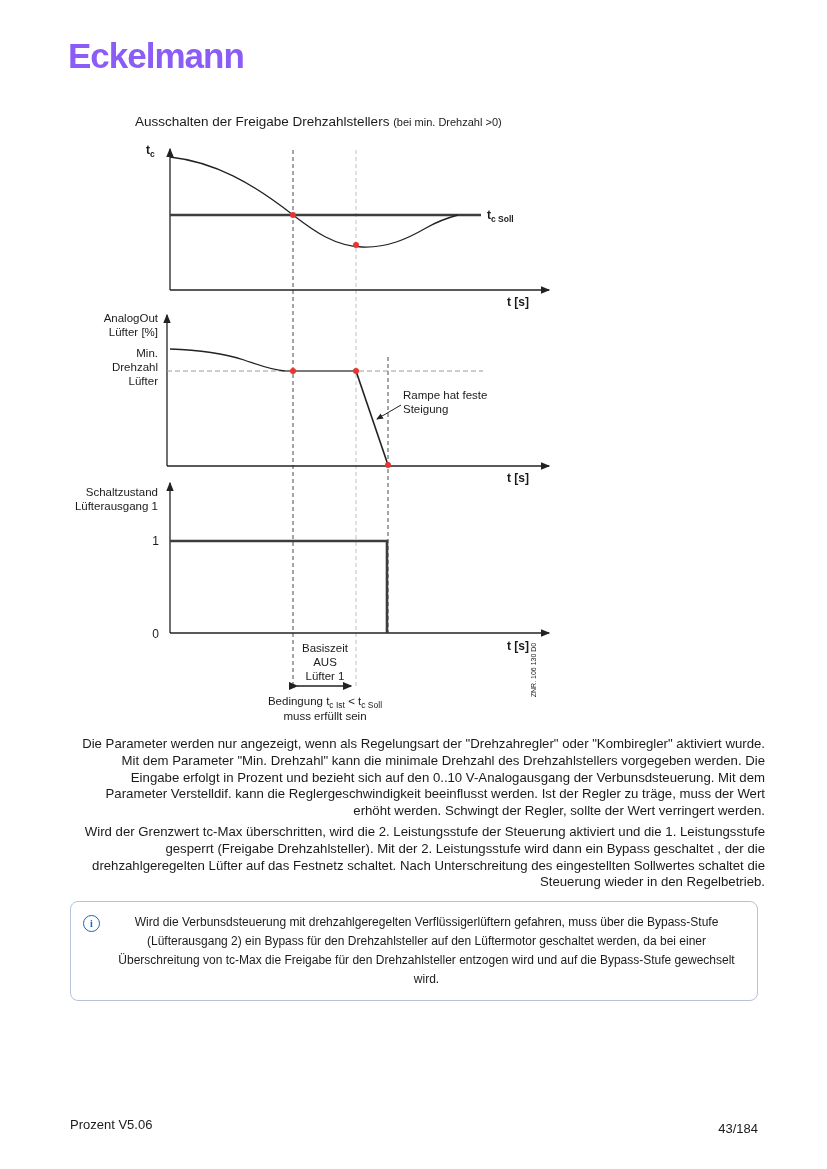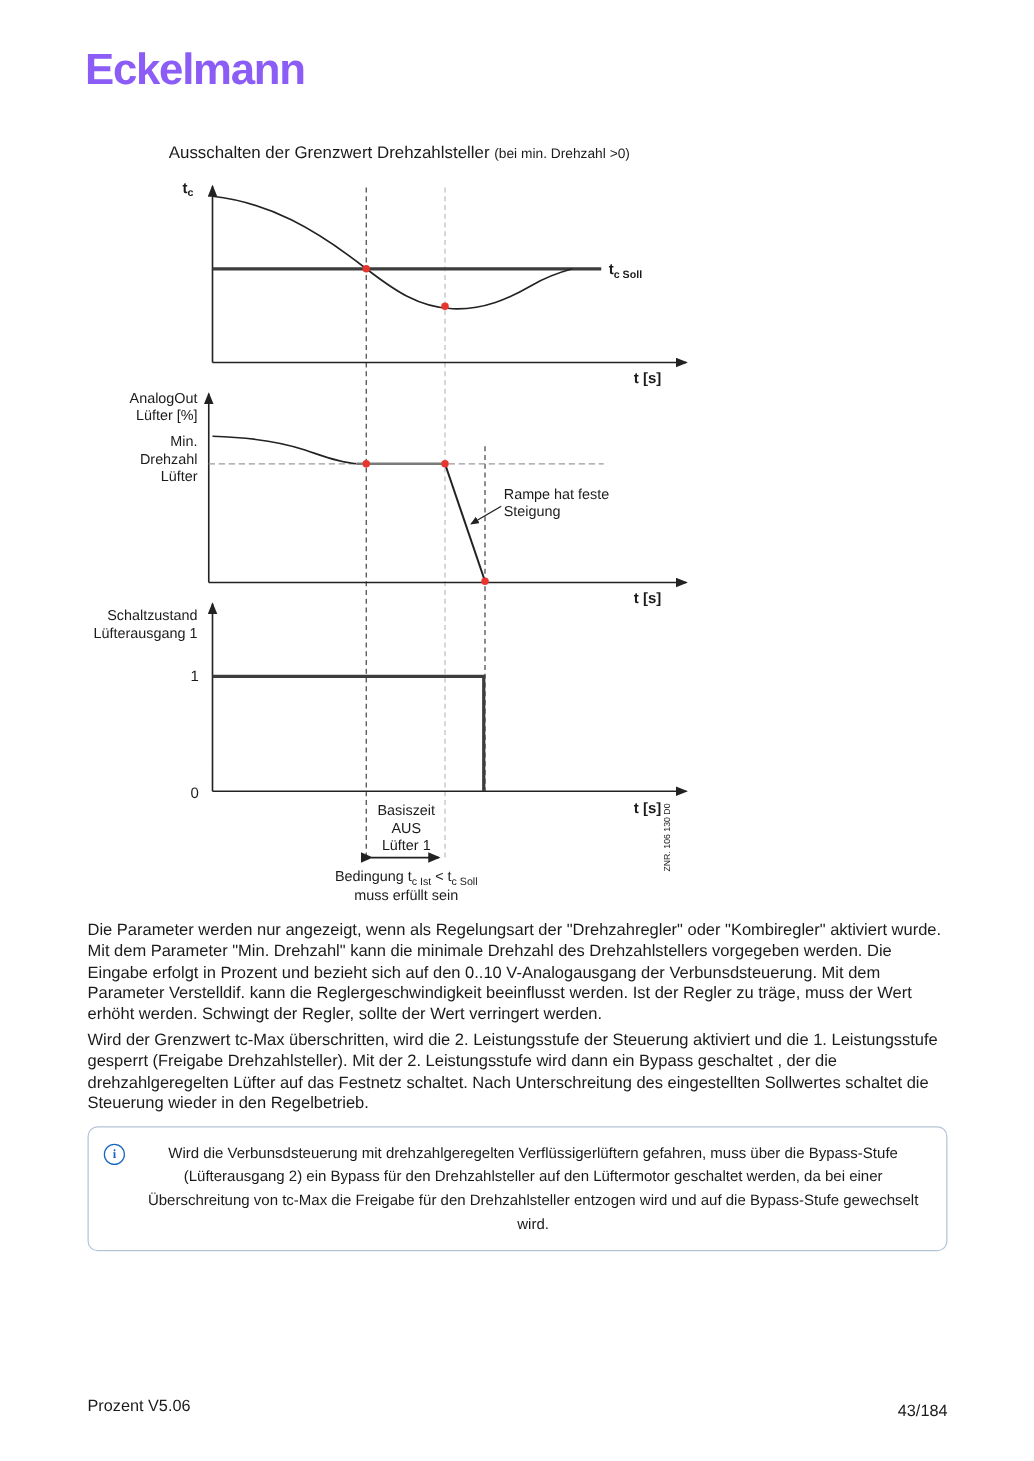--- a/index.html
+++ b/index.html
@@ -12,21 +12,21 @@
     font-size:35px;font-weight:bold;letter-spacing:-1px;color:#8b5cf6;
   }
   .fig-title{
     position:absolute;left:135px;top:114px;font-size:13.5px;color:#1b1b1b;white-space:nowrap;
   }
   .fig-title .note{font-size:11px;}
   svg.diagram{position:absolute;left:0;top:0;}
   svg text{font-family:"Liberation Sans", sans-serif;fill:#1b1b1b;}
   .bodytext{
     position:absolute;left:70px;top:736px;width:695px;
-    font-size:13.2px;line-height:16.8px;
+    font-size:13.2px;line-height:16.8px;text-align:right;
   }
   .bodytext p{margin:0 0 4px 0;}
   .infobox{
     position:absolute;left:70px;top:901px;width:660px;
     border:1px solid #b4c4d6;border-radius:8px;
     padding:11px 14px 11px 12px;display:flex;align-items:flex-start;gap:10px;
     background:#ffffff;
   }
   .info-icon{
     flex:0 0 auto;width:15px;height:15px;margin-top:2px;
@@ -40,21 +40,21 @@
   }
   .footer .fl{position:absolute;left:0;top:0;}
   .footer .fc{position:absolute;left:0;right:0;top:0;text-align:center;}
   .footer .fr{position:absolute;right:0;top:4px;}
 </style>
 </head>
 <body>
 
 <div class="logo">Eckelmann</div>
 
-<div class="fig-title"><span>Ausschalten der Grenzwert Drehzahlsteller</span> <span class="note">(bei min. Drehzahl &gt;0)</span></div>
+<div class="fig-title"><span>Ausschalten der Freigabe Drehzahlstellers</span> <span class="note">(bei min. Drehzahl &gt;0)</span></div>
 
 <svg class="diagram" width="827" height="735" viewBox="0 0 827 735">
   <defs>
     <marker id="arr" markerWidth="9" markerHeight="8" refX="6.5" refY="3" orient="auto">
       <path d="M0,0 L7.5,3 L0,6 z" fill="#222"></path>
     </marker>
     <marker id="arrS" markerWidth="9" markerHeight="8" refX="6" refY="3" orient="auto">
       <path d="M0,0 L7,3 L0,6 z" fill="#222"></path>
     </marker>
   </defs>

